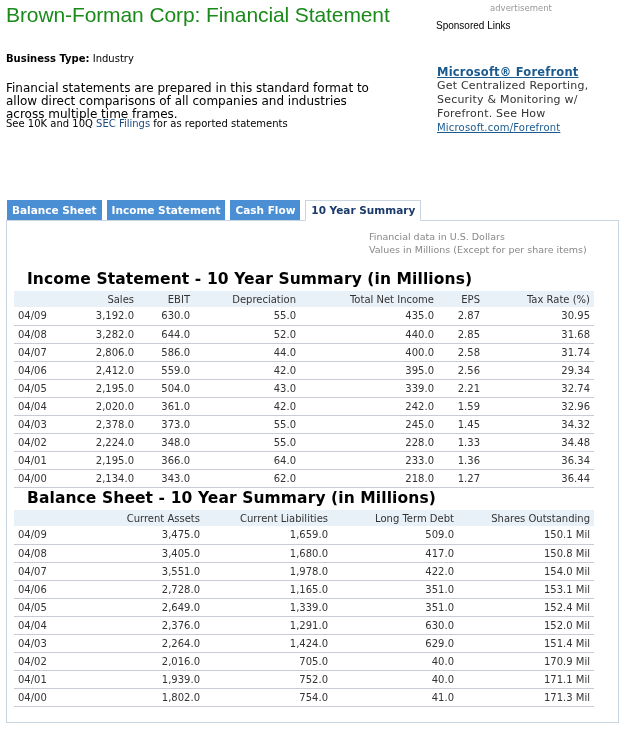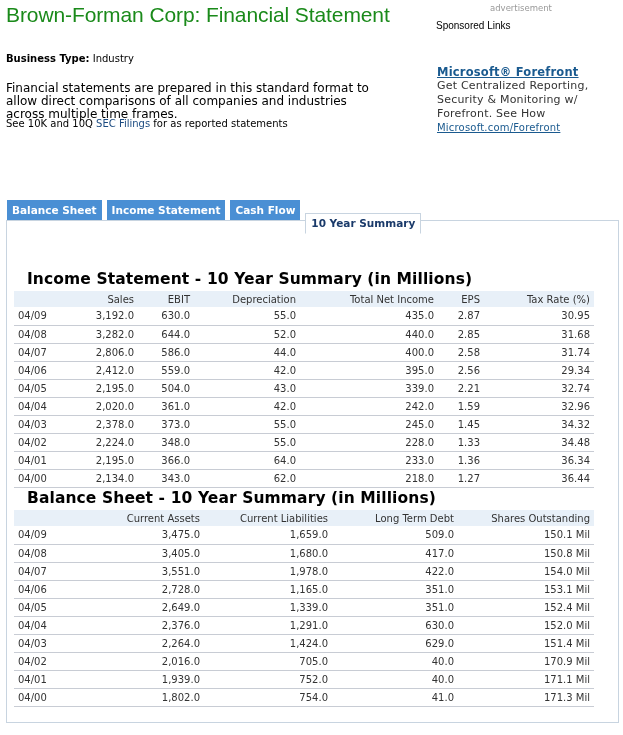--- a/index.html
+++ b/index.html
@@ -15,21 +15,21 @@
   .link { color: #1a4a80; text-decoration: none; }
 
   .ad-label { position: absolute; left: 490px; top: 3px; font-size: 8.5px; color: #999; }
   .sponsored { position: absolute; left: 436px; top: 20px; font-size: 10px; color: #000; font-family: "Liberation Sans", sans-serif; }
   .ad { position: absolute; left: 437px; top: 65px; width: 180px; font-size: 11px; line-height: 14px; color: #333; letter-spacing: 0.2px; }
   .ad-title { color: #1a5a8f; font-weight: bold; font-size: 11.5px; display: block; }
   .ad-url { color: #1a5a8f; font-size: 10px; display: block; }
 
   .tabs { position: absolute; left: 7px; top: 200px; height: 21px; display: flex; }
   .tab { height: 20px; margin-right: 5px; padding: 0 5px; background: #4a8fd4; color: #fff; font-size: 10.5px; font-weight: bold; line-height: 20px; white-space: nowrap; cursor: pointer; }
-  .tab.active { background: #fff; color: #1a3a6a; border: 1px solid #c8d4e0; border-bottom: 1px solid #fff; height: 21px; line-height: 19px; position: relative; z-index: 2; margin-top: 13px; }
+  .tab.active { background: #fff; color: #1a3a6a; border: 1px solid #c8d4e0; border-bottom: 1px solid #fff; height: 21px; line-height: 19px; position: relative; z-index: 2; }
 
   .panel { position: absolute; left: 6px; top: 220px; width: 613px; height: 503px; border: 1px solid #c8d4e0; background: #fff; }
 
   .note { position: absolute; left: 362px; top: 9px; font-size: 9.5px; color: #888; line-height: 13px; }
 
   .section-title { position: absolute; left: 20px; font-family: "DejaVu Sans", sans-serif; font-weight: bold; font-size: 15.5px; color: #000; letter-spacing: 0.1px; }
 
   table { position: absolute; left: 7px; width: 580px; border-collapse: collapse; font-size: 10px; }
   th { background: #e8f0f8; font-weight: normal; color: #333; height: 16px; padding: 0 4px; text-align: right; white-space: nowrap; }
   td { height: 18px; border-bottom: 1px solid #c8ccd4; padding: 0 4px; text-align: right; color: #333; white-space: nowrap; }
@@ -56,20 +56,22 @@
 
 <div class="tabs">
   <div class="tab">Balance Sheet</div>
   <div class="tab">Income Statement</div>
   <div class="tab">Cash Flow</div>
   <div class="tab active">10 Year Summary</div>
 </div>
 
 <div class="panel">
   <div class="note">
+    <div>Financial data in U.S. Dollars</div>
+    <div>Values in Millions (Except for per share items)</div>
   </div>
 
   <h2 class="section-title" style="top:49px;">Income Statement - 10 Year Summary (in Millions)</h2>
   <table id="income-table" style="top:70px;">
     <thead>
         <tr>
           <th style="width: 52px;"></th>
           <th style="width: 72px;">Sales</th>
           <th style="width: 56px;">EBIT</th>
           <th style="width: 106px;">Depreciation</th>

